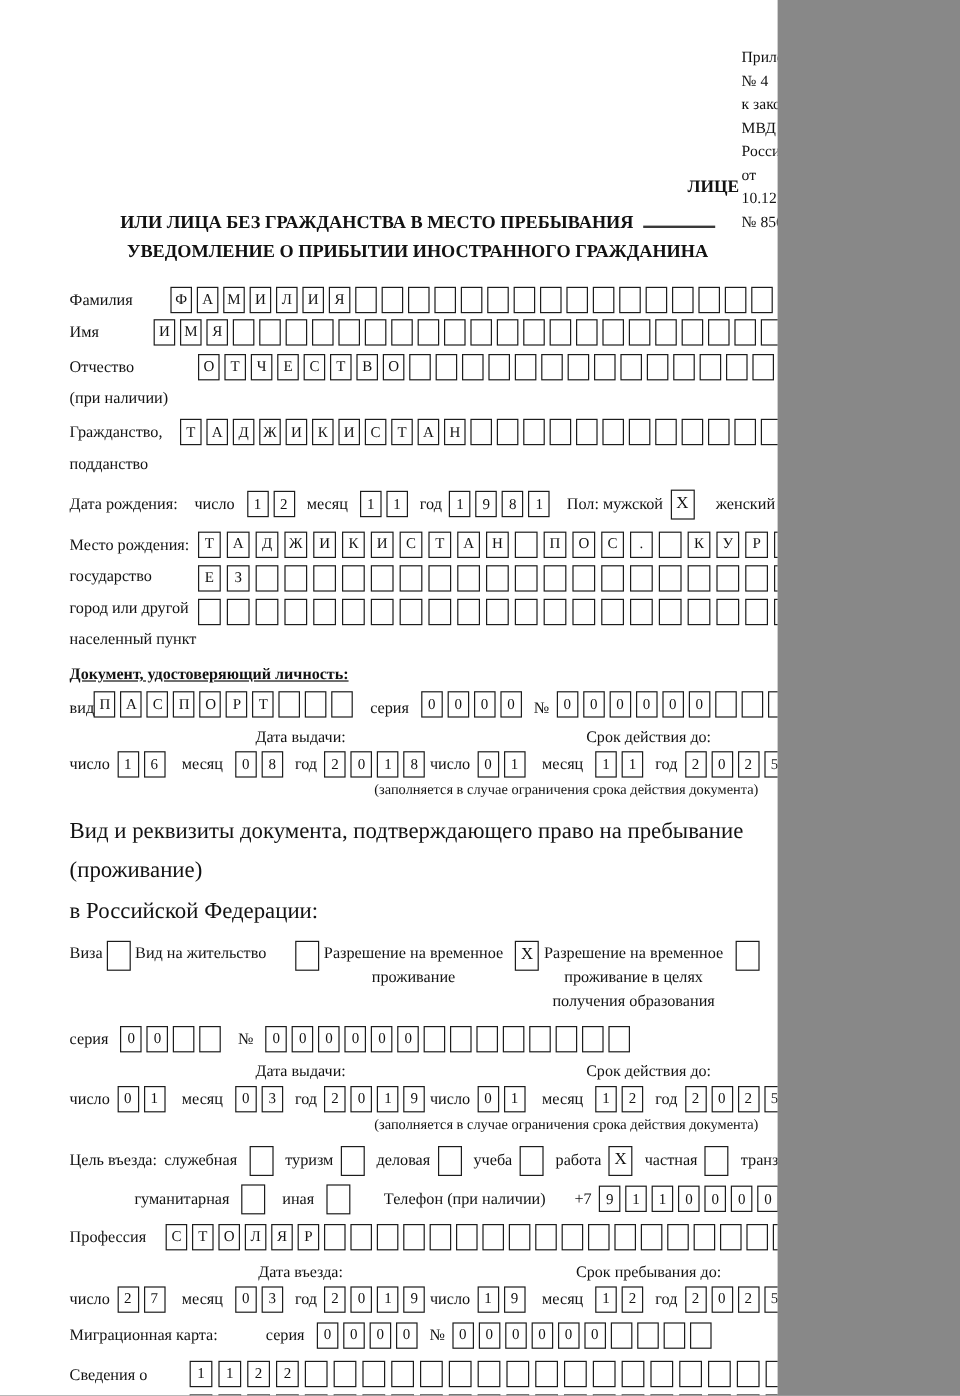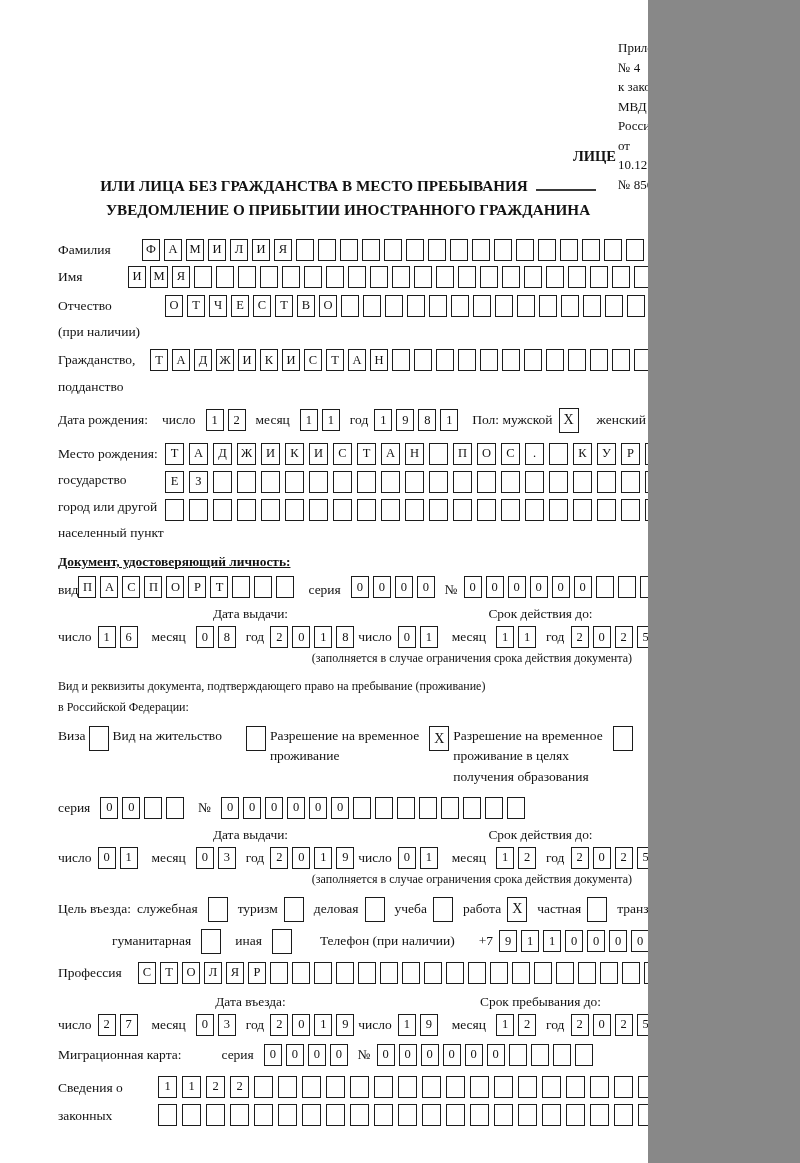--- a/index.html
+++ b/index.html
@@ -23,23 +23,23 @@
   .box .cell{width:18px;height:23px;font-size:14px;}
   .w70{width:70px;flex-shrink:0;} .w90{width:92px;flex-shrink:0;} .w107{width:107px;flex-shrink:0;} .w80{width:80px;flex-shrink:0;}
   .ml6{margin-left:6px;} .ml10{margin-left:10px;} .ml14{margin-left:14px;} .ml18{} .ml24{margin-left:24px;}
   .doc-head{text-align:left;font-weight:bold;font-size:13.4px;margin-top:8px;text-decoration:underline;}
   .two-col{display:flex;margin-top:8px;}
   .col-l{width:385px;text-align:center;font-size:13.4px;}
   .col-r{flex:1;text-align:center;font-size:13.4px;}
   .dgrow{display:flex;align-items:center;margin-top:4px;}
   .dgrp{display:flex;align-items:center;}
   .note-r{margin-top:3px;text-align:right;font-size:12px;padding-right:6px;}
-  .intro{font-size:12px;margin-top:10px;line-height:1.75;}
+  .intro{font-size:19px;margin-top:10px;line-height:1.75;}
   .optline{display:flex;align-items:flex-start;margin-top:8px;}
-  .optlbl{font-size:13.5px;text-align:left;line-height:1.5;}
+  .optlbl{font-size:13.5px;text-align:center;line-height:1.5;}
   .stack{display:flex;flex-direction:column;}
   .gap{height:6px;}
 </style>
 </head>
 <body>
 
 <div class="page">
 
   <div class="appendix">
     <div>Приложение № 4</div>

